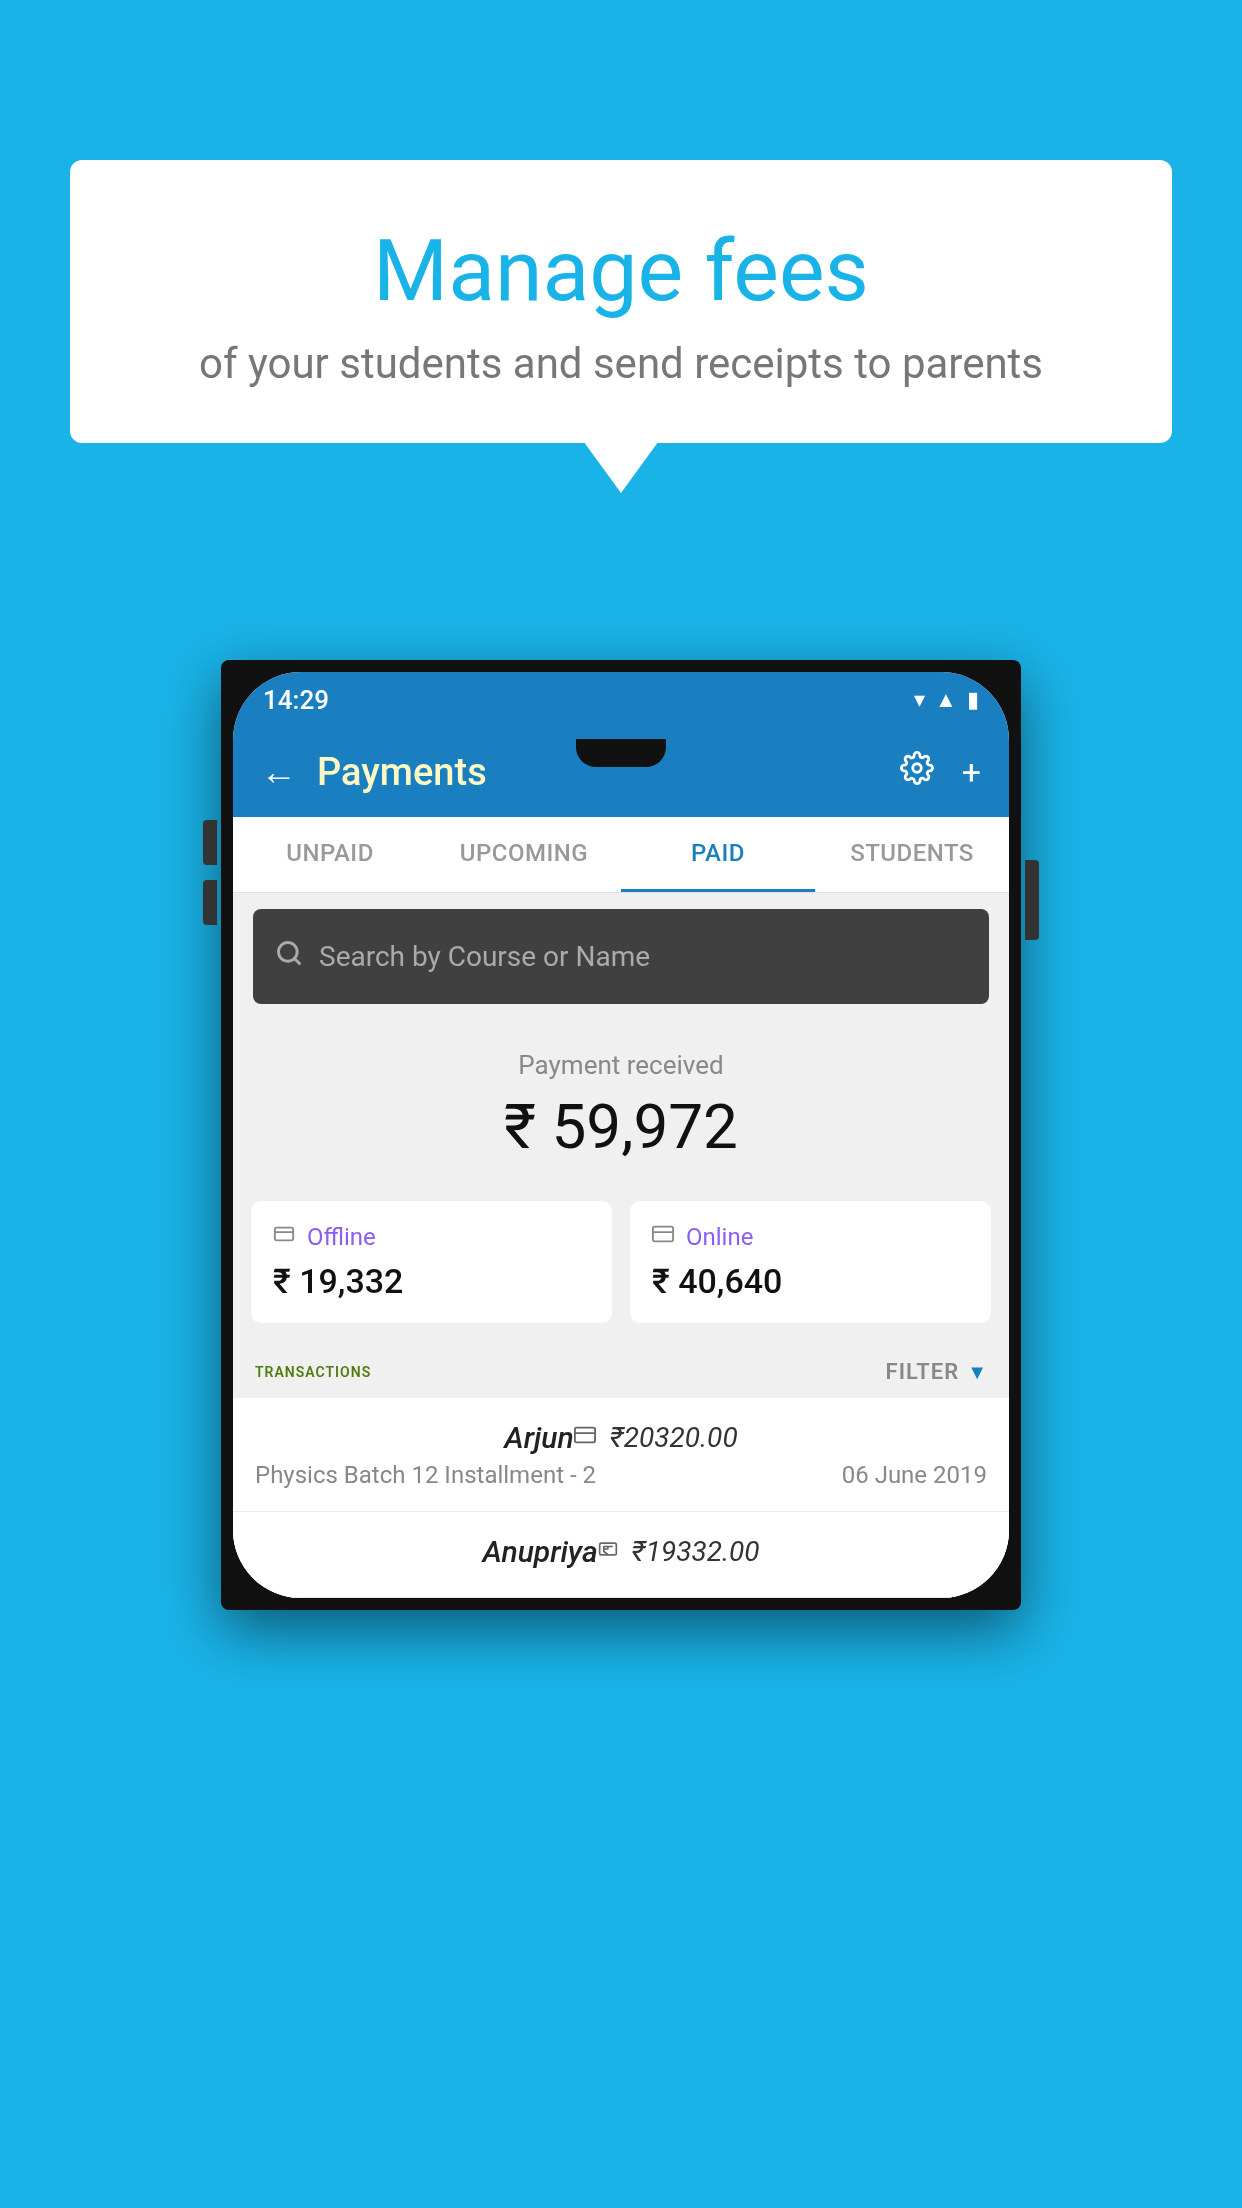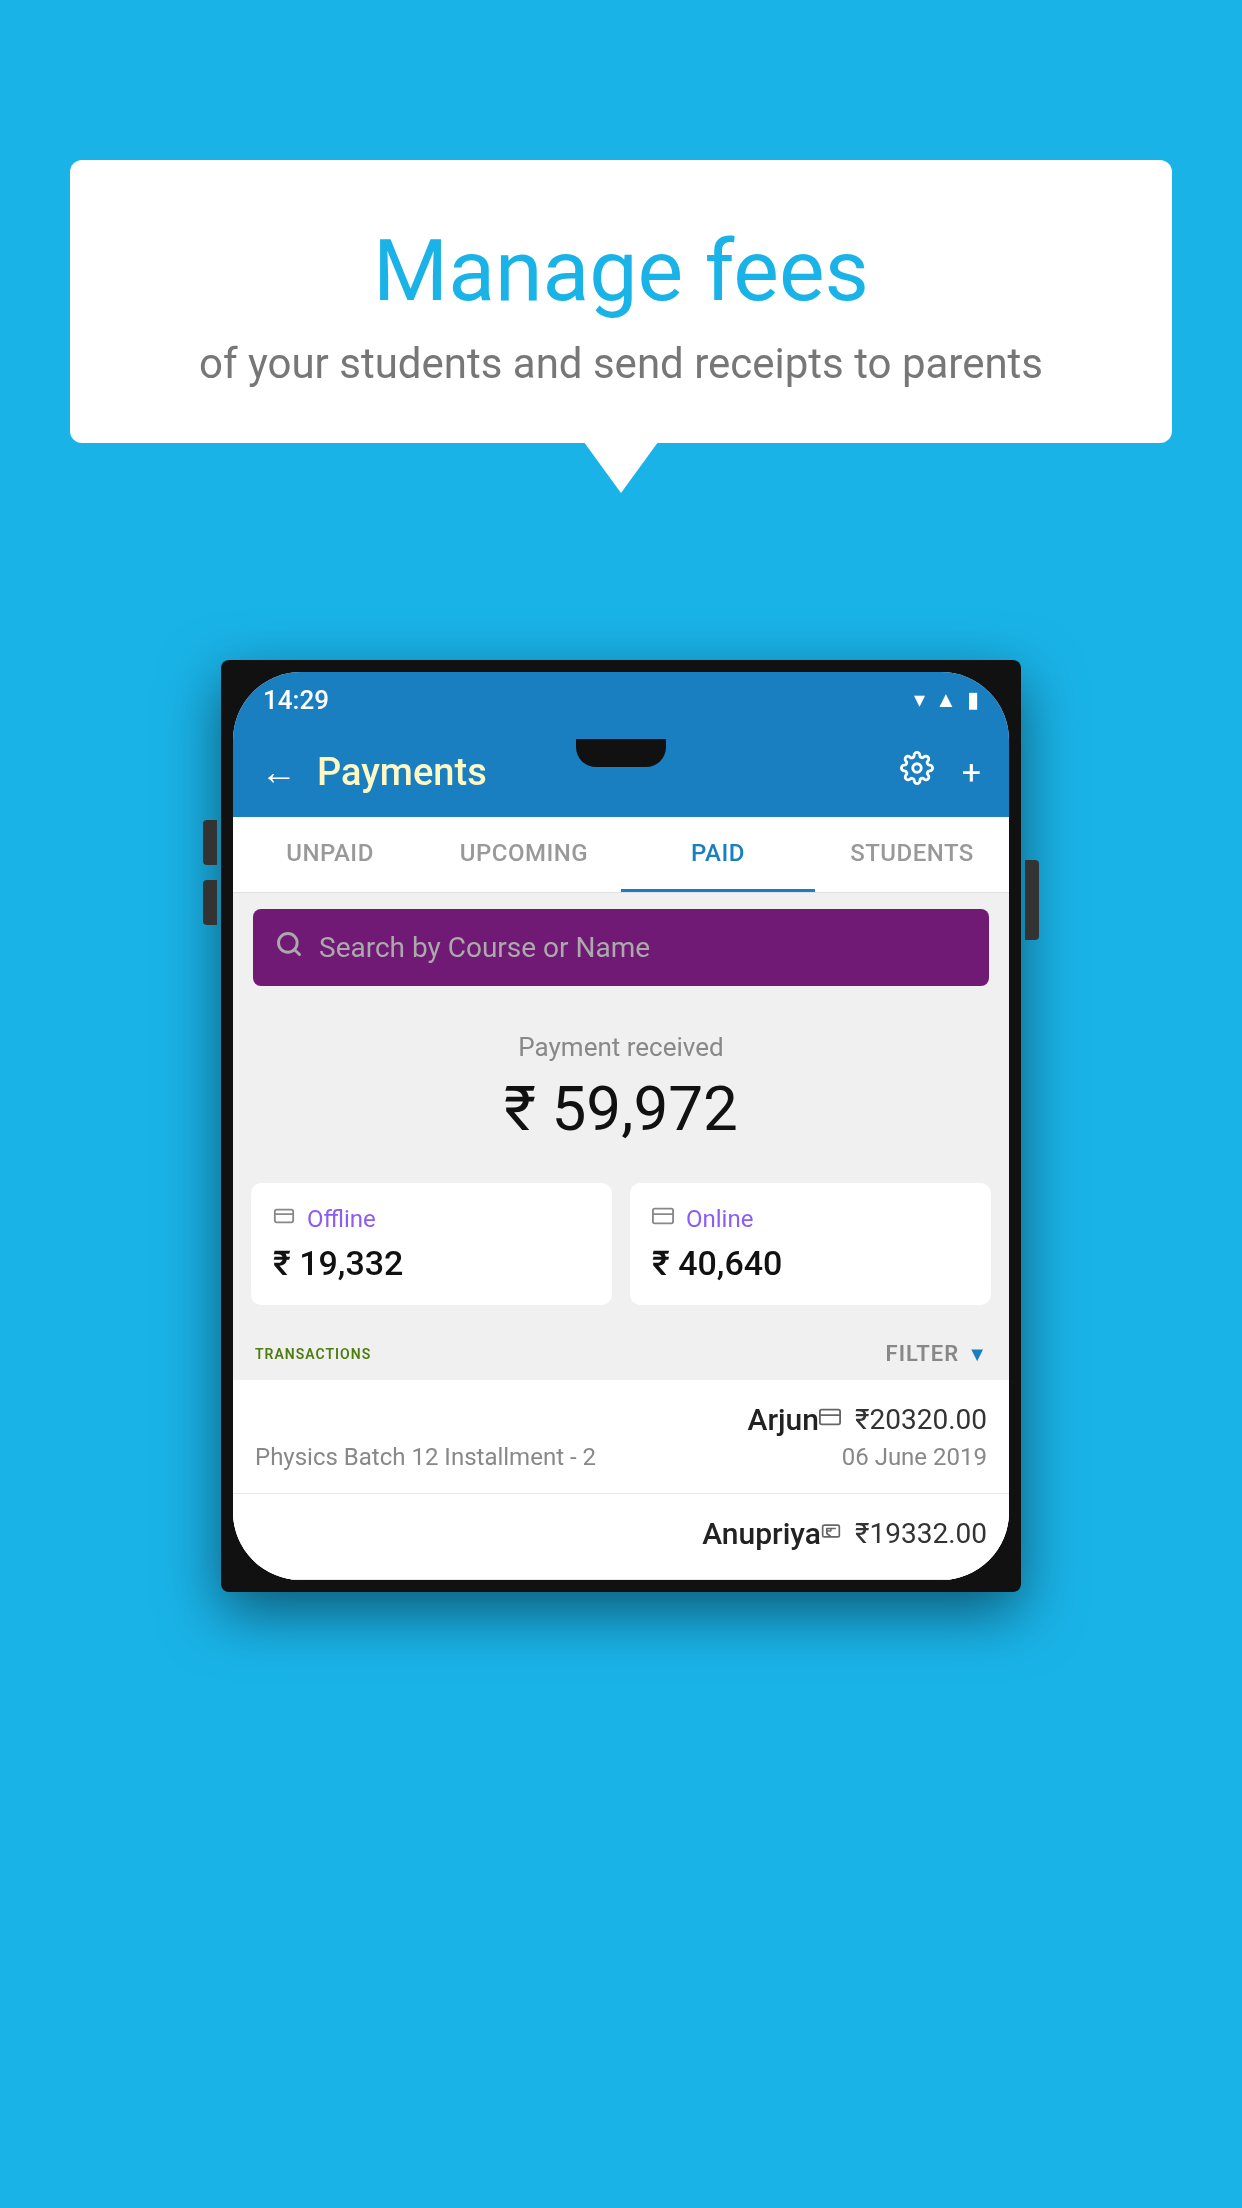--- a/index.html
+++ b/index.html
@@ -158,26 +158,26 @@
       border-bottom: 3px solid #1a7fc1;
     }
 
     
     .content {
       background: #f0f0f0;
     }
 
     
     .search-container {
-      background: #701a75;
+      background: #404040;
       margin: 16px 20px;
       border-radius: 8px;
       display: flex;
       align-items: center;
-      padding: 21px 22px;
+      padding: 30px 22px;
       gap: 16px;
     }
     .search-icon-wrap {
       color: #aaaaaa;
       font-size: 30px;
     }
     .search-input-text {
       color: #aaaaaa;
       font-size: 28px;
     }
@@ -255,23 +255,24 @@
     }
 
     
     .transaction-row {
       background: #ffffff;
       padding: 22px 22px;
       border-bottom: 1px solid #e8e8e8;
     }
     .transaction-top {
       display: flex;
-      justify-content: flex-end;
+      justify-content: center;
       align-items: center;
       margin-bottom: 6px;
+      font-style: italic;
     }
     .transaction-name {
       font-size: 30px;
       font-weight: 500;
       color: #222222;
     }
     .transaction-amount-wrap {
       display: flex;
       align-items: center;
       gap: 14px;

